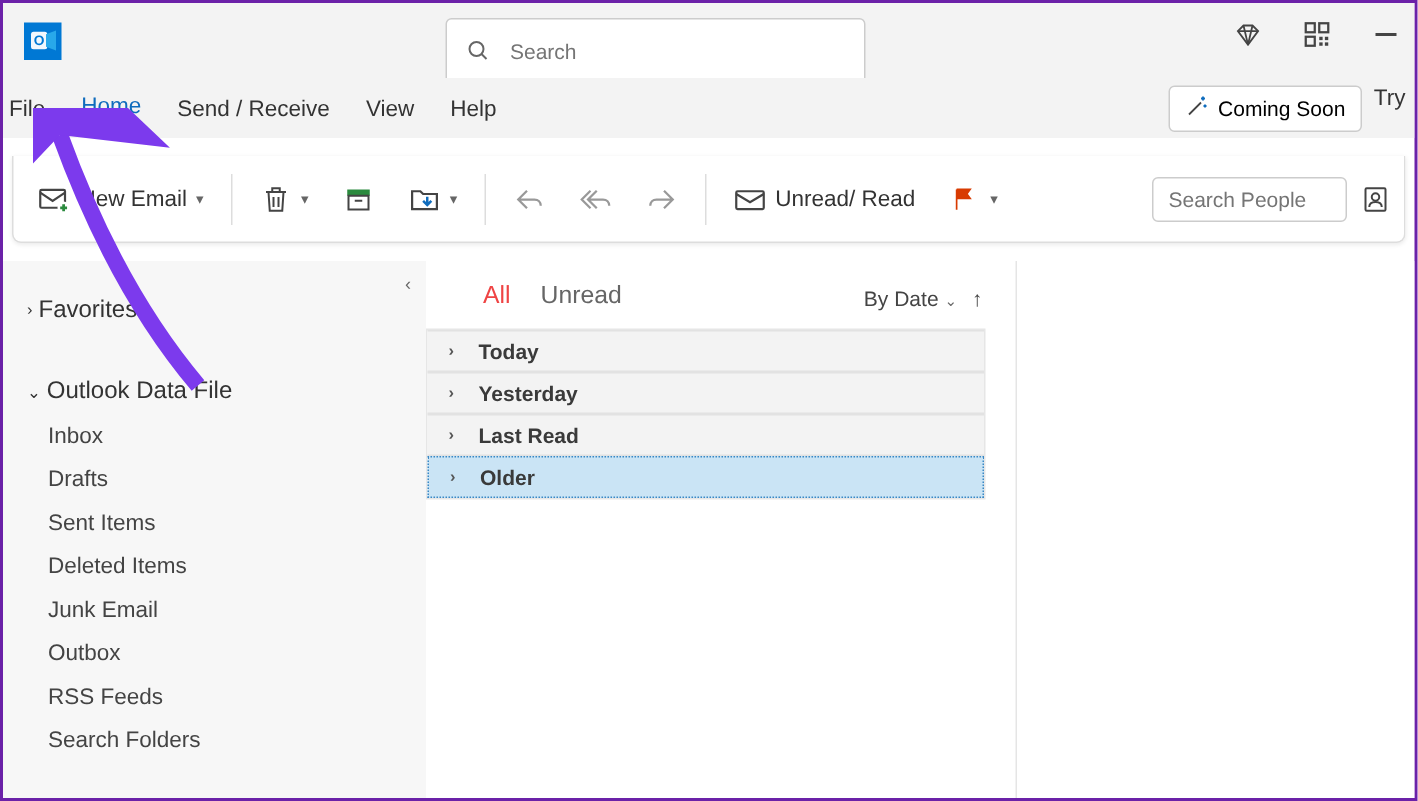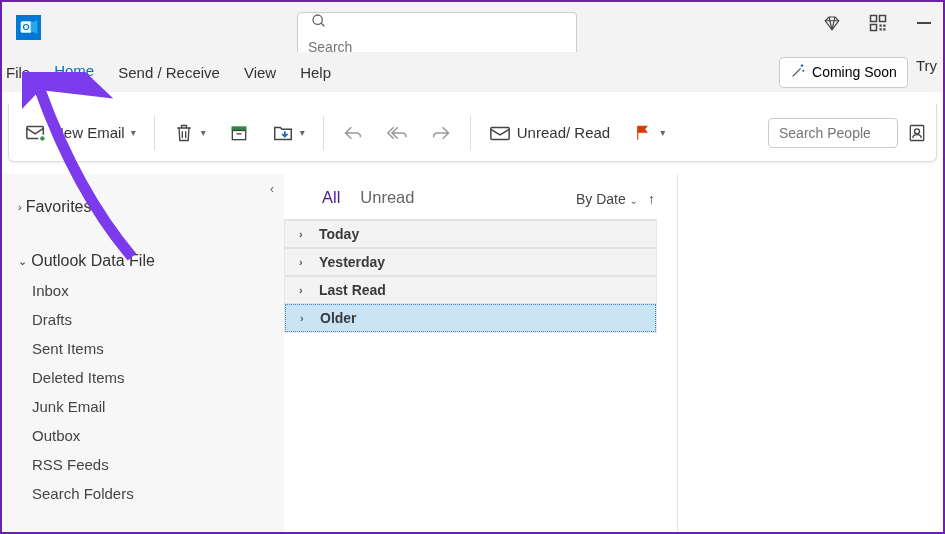--- a/index.html
+++ b/index.html
@@ -2,21 +2,21 @@
 <html><head>
 <meta charset="utf-8">
 <style>
   * { box-sizing: border-box; margin: 0; padding: 0; font-family: "Segoe UI", Arial, sans-serif; }
   body { width: 945px; height: 534px; background: #fff; position: relative; overflow: hidden; border: 2px solid #6b21a8; }
   
   
   .titlebar { height: 50px; background: #f3f3f3; display: flex; align-items: center; padding: 0 10px; position: relative; }
   .app-logo { width: 25px; height: 25px; background: #0078d4; display: flex; align-items: center; justify-content: center; margin-left: 4px; }
   .app-logo svg { width: 20px; height: 20px; }
-  .search-box { position: absolute; left: 295px; top: 10px; width: 280px; height: 44px; background: #fff; border: 1px solid #ccc; border-radius: 4px; display: flex; padding: 0 10px; gap: 10px; flex-direction: column; }
+  .search-box { position: absolute; left: 295px; top: 10px; width: 280px; height: 44px; background: #fff; border: 1px solid #ccc; border-radius: 4px; display: flex; align-items: center; padding: 0 10px; gap: 10px; }
   .search-box input { border: none; outline: none; font-size: 14px; flex: 1; color: #666; }
   .title-right { position: absolute; right: 10px; top: 12px; display: flex; align-items: center; gap: 28px; }
   .title-icon { width: 18px; height: 18px; display: flex; align-items: center; justify-content: center; }
   .minimize { width: 14px; height: 2px; background: #444; }
 
   
   .menubar { height: 40px; background: #f3f3f3; display: flex; align-items: center; padding: 0 4px; gap: 24px; position: relative; }
   .menutab { font-size: 15px; color: #333; cursor: pointer; padding: 4px 0; }
   .menutab.active { color: #0f6cbd; border-bottom: 3px solid #0f6cbd; font-weight: 400; }
   .menu-right { position: absolute; right: 6px; display: flex; gap: 8px; }
@@ -40,21 +40,21 @@
   .sb-collapse { position: absolute; right: 10px; top: 8px; font-size: 12px; color: #666; cursor: pointer; }
   .sb-section { padding: 6px 16px; font-size: 16px; color: #333; display: flex; align-items: center; gap: 4px; cursor: pointer; margin-top: 6px; }
   .sb-section .arr { font-size: 11px; }
   .sb-item { padding: 6px 16px 6px 30px; font-size: 15px; color: #444; cursor: pointer; }
   .sb-gap { height: 18px; }
 
   
   .listpanel { width: 394px; background: #fff; border-right: 1px solid #e5e5e5; display: flex; flex-direction: column; }
   .list-head { display: flex; align-items: center; padding: 14px 22px 10px 38px; gap: 20px; }
   .list-tab { font-size: 16.5px; color: #666; cursor: pointer; padding-bottom: 2px; }
-  .list-tab.active { color: #4c1d95; }
+  .list-tab.active { color: #ef4444; }
   .list-head-right { margin-left: auto; display: flex; align-items: center; gap: 10px; font-size: 14px; color: #444; }
   .group-row { display: flex; align-items: center; padding: 5px 14px; font-size: 14px; font-weight: 600; color: #3a3a3a; background: #f3f3f3; border-top: 1px solid #e2e2e2; border-bottom: 1px solid #e2e2e2; cursor: pointer; gap: 8px; margin-left: 0px; }
   .group-row .cv { font-size: 11px; color: #555; width: 12px; }
   .group-row.selected { background: #cae4f5; border: 1px dotted #3a87c4; }
   .groups { border: 1px solid #e6e6e6; margin: 0 20px 0 0; margin-top: 0px;}
 
   
   .reading { flex: 1; background: #fff; }
 
   

